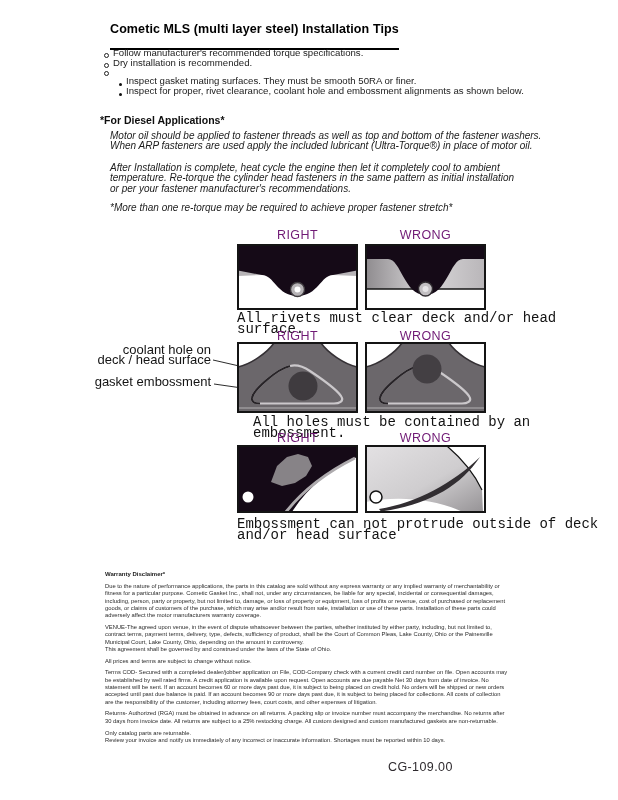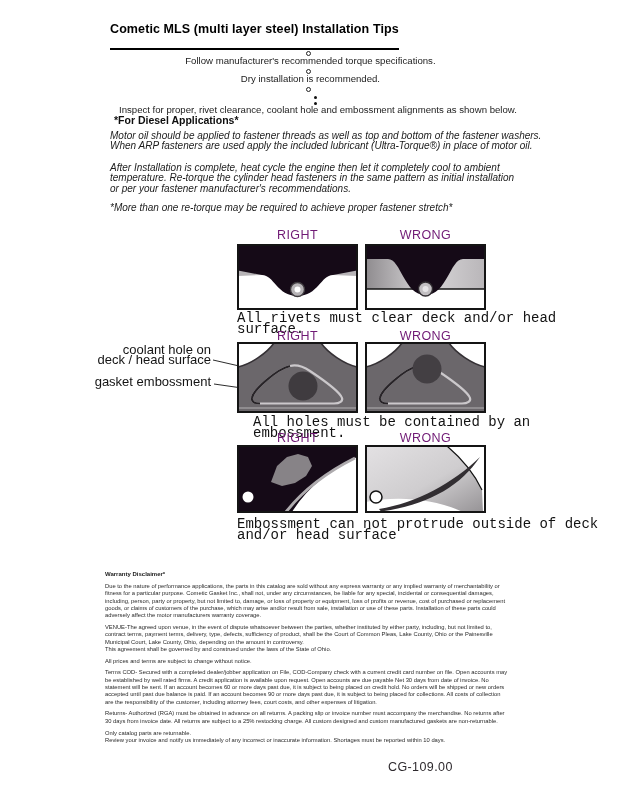--- a/index.html
+++ b/index.html
@@ -6,26 +6,26 @@
   body{
     width:618px;height:800px;background:#ffffff;position:relative;
     font-family:"Liberation Sans",sans-serif;color:#1b1b1b;overflow:hidden;
   }
   .abs{position:absolute;}
   .title{
     left:110px;top:22px;font-size:12.5px;font-weight:bold;color:#000;
     border-bottom:2px solid #000;padding-bottom:12px;letter-spacing:.1px;margin:0;
   }
   .tips{left:104px;top:48px;font-size:9.6px;line-height:10px;}
-  .b-row{display:flex;align-items:center;flex-direction:column;}
+  .b-row{display:flex;align-items:flex-end;}
   .marker{flex:0 0 auto;width:3px;height:3px;margin:3px 4px 0 0;}
   .ring{border:1px solid #222;border-radius:50%;}
   .dot{background:#111;border-radius:50%;margin-top:3.5px;}
   .sub{margin-left:15px;}
-  .diesel-h{left:114px;top:114px;font-size:10.5px;font-weight:bold;margin:0;color:#0e0e0e;}
+  .diesel-h{left:100px;top:114px;font-size:10.5px;font-weight:bold;margin:0;color:#0e0e0e;}
   .para{margin:0;font-size:10px;line-height:10.4px;white-space:pre-line;left:110px;font-style:italic;}
   .rw-label{width:121px;text-align:center;font-size:12.5px;letter-spacing:.4px;color:#701a75;}
   .caption{font-size:14px;line-height:10.5px;white-space:pre-line;color:#121212;font-family:Liberation Mono, monospace;}
   .anno{right:407px;text-align:right;font-size:13px;line-height:9.8px;white-space:pre-line;color:#141414;}
   .disc{left:105px;top:571px;width:440px;}
   .d-title{margin:0 0 6px 0;font-size:6px;font-weight:bold;color:#222;}
   .d-para{margin:0 0 4.5px 0;font-size:5.8px;line-height:7.3px;white-space:pre-line;color:#2a2a2a;}
   .page-code{left:388px;top:760px;font-size:12.5px;letter-spacing:.4px;color:#2e2a2e;}
   svg{display:block;}
 </style>
@@ -41,20 +41,21 @@
   </div>
   <div class="b-row">
     <span class="marker ring"></span>
     <span>Dry installation is recommended.</span>
   </div>
   <div class="b-row">
     <span class="marker ring"></span>
   </div>
   <div class="b-row sub">
     <span class="marker dot"></span>
+    <span>Inspect gasket mating surfaces.  They must be smooth 50RA or finer.</span>
   </div>
   <div class="b-row sub">
     <span class="marker dot"></span>
     <span>Inspect for proper, rivet clearance, coolant hole and embossment alignments as shown below.</span>
   </div>
 </div>
 
 <h2 class="abs diesel-h">*For Diesel Applications*</h2>
 <p class="abs para" style="top:131px">Motor oil should be applied to fastener threads as well as top and bottom of the fastener washers.
 When ARP fasteners are used apply the included lubricant (Ultra-Torque®) in place of motor oil.</p>

